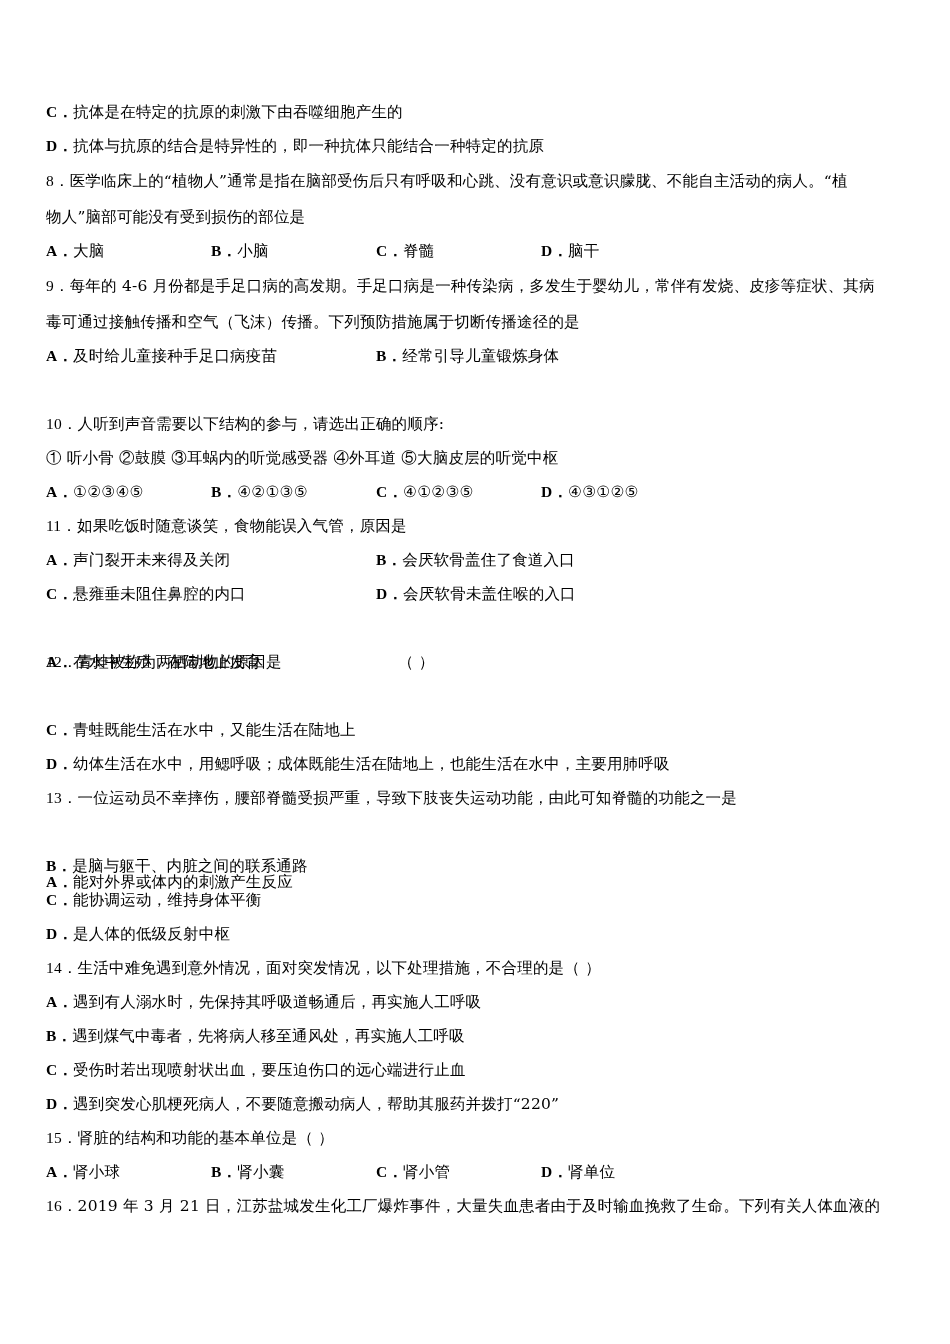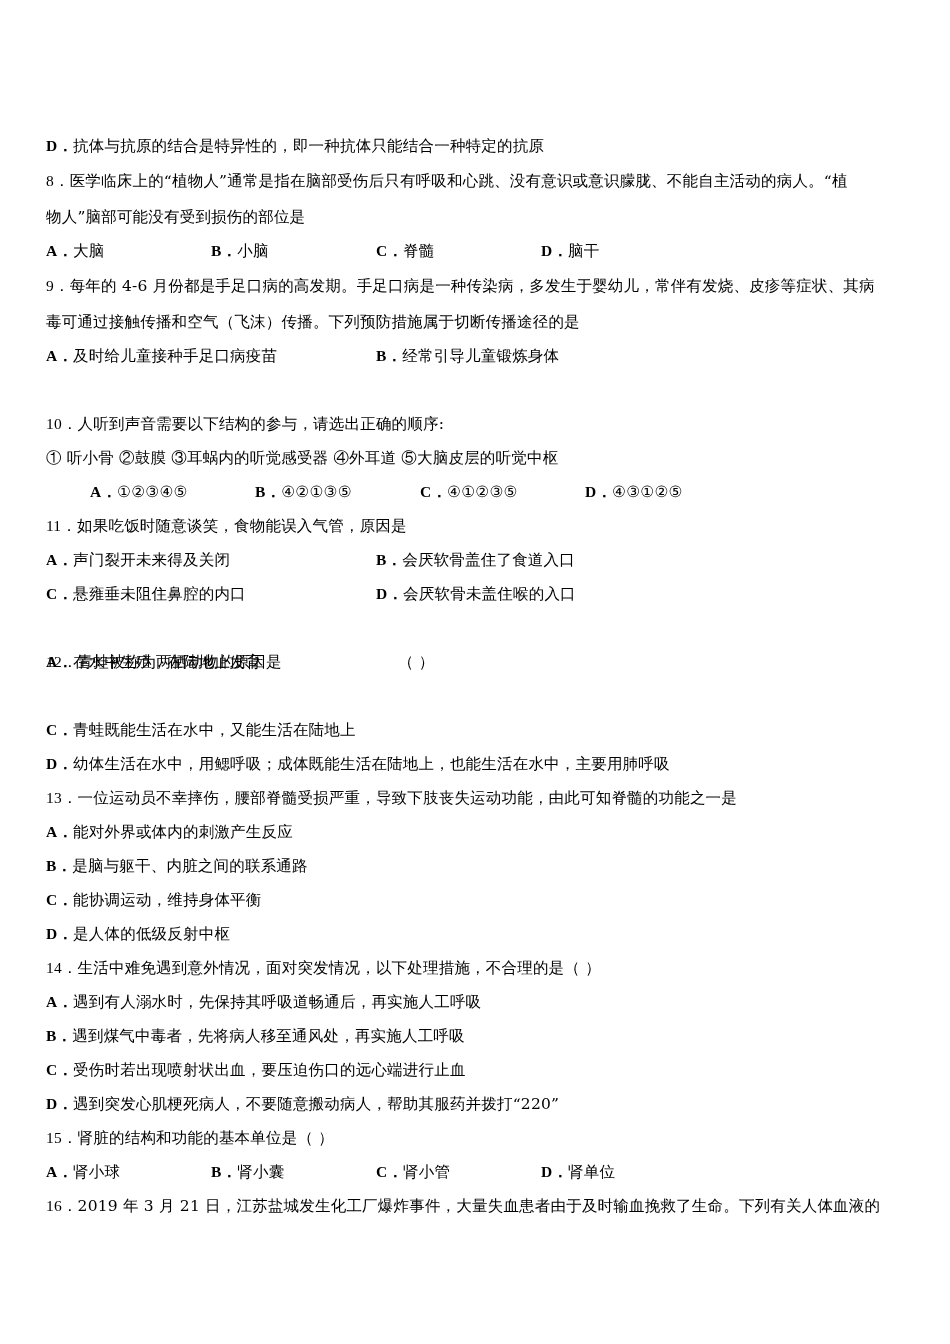--- a/index.html
+++ b/index.html
@@ -15,20 +15,23 @@
     }
     .opt-label { font-weight: bold; font-family: "Liberation Serif", "DejaVu Serif", serif; }
     .qnum { font-family: "Liberation Serif", "DejaVu Serif", serif; }
     .cell { position: absolute; white-space: nowrap; }
   </style>
 </head>
 <body>
 
 <div class="page">
 
+  <div class="line" style="top:102px">
+    <span class="opt-label">C．</span><span>抗体是在特定的抗原的刺激下由吞噬细胞产生的</span>
+  </div>
   <div class="line" style="top:136px">
     <span class="opt-label">D．</span><span>抗体与抗原的结合是特异性的，即一种抗体只能结合一种特定的抗原</span>
   </div>
 
   <div class="line" style="top:171px">
     <span class="qnum">8．</span><span>医学临床上的“植物人”通常是指在脑部受伤后只有呼吸和心跳、没有意识或意识朦胧、不能自主活动的病人。“植</span>
   </div>
   <div class="line" style="top:207px">物人”脑部可能没有受到损伤的部位是</div>
   <div class="line" style="top:241px; width:700px; height:20px;">
     <span class="cell" style="left:0"><span class="opt-label">A．</span><span>大脑</span></span>
@@ -43,21 +46,21 @@
   <div class="line" style="top:312px">毒可通过接触传播和空气（飞沫）传播。下列预防措施属于切断传播途径的是</div>
   <div class="line" style="top:346px; width:700px; height:20px;">
     <span class="cell" style="left:0"><span class="opt-label">A．</span><span>及时给儿童接种手足口病疫苗</span></span>
     <span class="cell" style="left:330px"><span class="opt-label">B．</span><span>经常引导儿童锻炼身体</span></span>
   </div>
 
   <div class="line" style="top:414px">
     <span class="qnum">10．</span><span>人听到声音需要以下结构的参与，请选出正确的顺序:</span>
   </div>
   <div class="line" style="top:448px">① 听小骨 ②鼓膜 ③耳蜗内的听觉感受器 ④外耳道 ⑤大脑皮层的听觉中枢</div>
-  <div class="line" style="top:482px; width:700px; height:20px;margin-left:44px;">
+  <div class="line" style="top:482px; width:700px; height:20px;">
     <span class="cell" style="left:0"><span class="opt-label">A．</span><span>①②③④⑤</span></span>
     <span class="cell" style="left:165px"><span class="opt-label">B．</span><span>④②①③⑤</span></span>
     <span class="cell" style="left:330px"><span class="opt-label">C．</span><span>④①②③⑤</span></span>
     <span class="cell" style="left:495px"><span class="opt-label">D．</span><span>④③①②⑤</span></span>
   </div>
 
   <div class="line" style="top:516px">
     <span class="qnum">11．</span><span>如果吃饭时随意谈笑，食物能误入气管，原因是</span>
   </div>
   <div class="line" style="top:550px; width:700px; height:20px;">
@@ -73,21 +76,21 @@
     <span class="cell" style="left:0"><span class="qnum">12．</span><span>青蛙被称为两栖动物的原因是</span></span>
     <span class="cell" style="left:352px">（    ）</span>
   </div>
   <div class="line" style="top:652px"><span class="opt-label">A．</span><span>在水中生殖，在陆地上发育</span></div>
   <div class="line" style="top:720px"><span class="opt-label">C．</span><span>青蛙既能生活在水中，又能生活在陆地上</span></div>
   <div class="line" style="top:754px"><span class="opt-label">D．</span><span>幼体生活在水中，用鳃呼吸；成体既能生活在陆地上，也能生活在水中，主要用肺呼吸</span></div>
 
   <div class="line" style="top:788px">
     <span class="qnum">13．</span><span>一位运动员不幸摔伤，腰部脊髓受损严重，导致下肢丧失运动功能，由此可知脊髓的功能之一是</span>
   </div>
-  <div class="line" style="top:822px"><span class="opt-label">A．</span><span>能对外界或体内的刺激产生反应</span></div>
+  <div class="line" style="top:872px"><span class="opt-label">A．</span><span>能对外界或体内的刺激产生反应</span></div>
   <div class="line" style="top:856px"><span class="opt-label">B．</span><span>是脑与躯干、内脏之间的联系通路</span></div>
   <div class="line" style="top:890px"><span class="opt-label">C．</span><span>能协调运动，维持身体平衡</span></div>
   <div class="line" style="top:924px"><span class="opt-label">D．</span><span>是人体的低级反射中枢</span></div>
 
   <div class="line" style="top:958px">
     <span class="qnum">14．</span><span>生活中难免遇到意外情况，面对突发情况，以下处理措施，不合理的是（ ）</span>
   </div>
   <div class="line" style="top:1026px"><span class="opt-label">B．</span><span>遇到煤气中毒者，先将病人移至通风处，再实施人工呼吸</span></div>
   <div class="line" style="top:992px"><span class="opt-label">A．</span><span>遇到有人溺水时，先保持其呼吸道畅通后，再实施人工呼吸</span></div>
   <div class="line" style="top:1060px"><span class="opt-label">C．</span><span>受伤时若出现喷射状出血，要压迫伤口的远心端进行止血</span></div>

